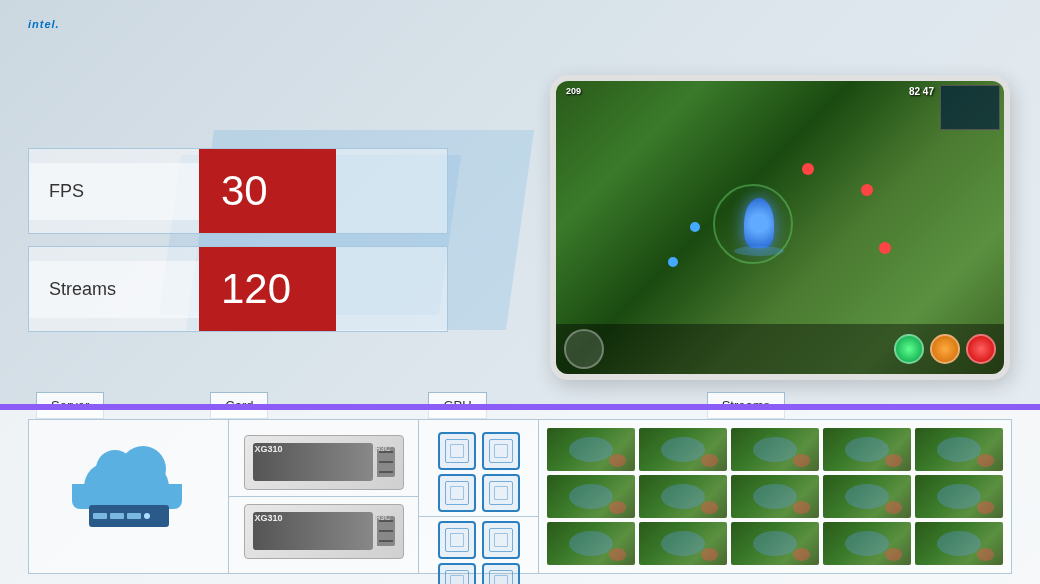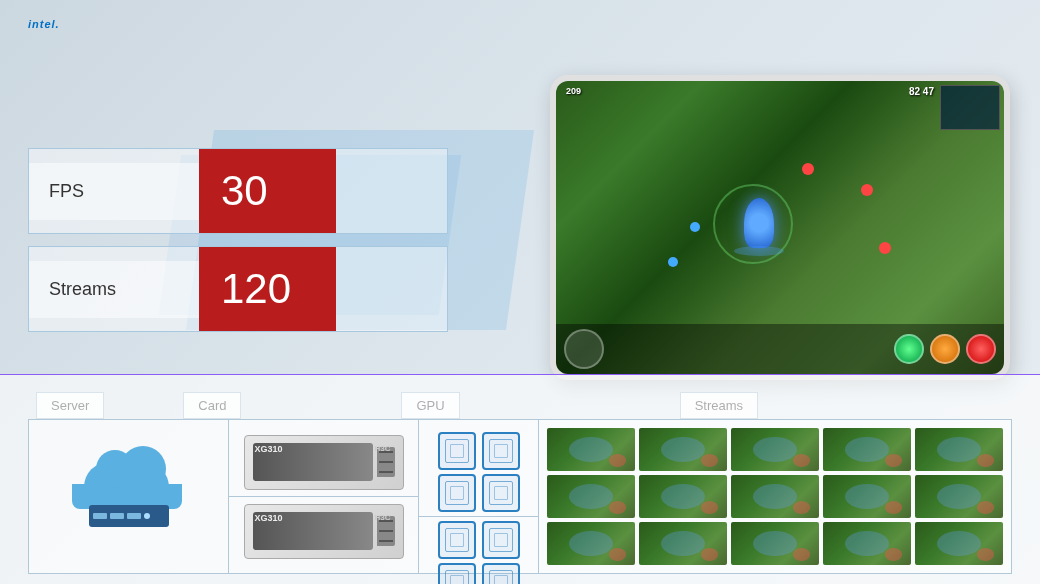--- a/index.html
+++ b/index.html
@@ -230,44 +230,44 @@
       border-radius: 50%;
       background: #44aaff;
     }
 
     
     .bottom-section {
       position: absolute;
       bottom: 0;
       left: 0;
       right: 0;
-      height: 210px;
+      height: 180px;
       background: rgba(255,255,255,0.6);
-      border-top: 1px solid #8b5cf6;
+      border-top: 6px solid #8b5cf6;
     }
 
     
     .col-headers {
       position: absolute;
       bottom: 165px;
       left: 28px;
       right: 28px;
       display: flex;
       align-items: center;
     }
     .col-header {
       padding: 5px 14px;
       background: rgba(255,255,255,0.8);
       border: 1.5px solid #a0bcd0;
       font-size: 13px;
       color: #333;
       font-weight: 500;
     }
     .col-header.server { margin-left: 8px; }
-    .col-header.card { margin-left: 79px; }
+    .col-header.card { margin-left: 106px; }
     .col-header.gpu { margin-left: 160px; }
     .col-header.streams { margin-left: 220px; }
 
     
     .table-area {
       position: absolute;
       bottom: 10px;
       left: 28px;
       right: 28px;
       height: 155px;

